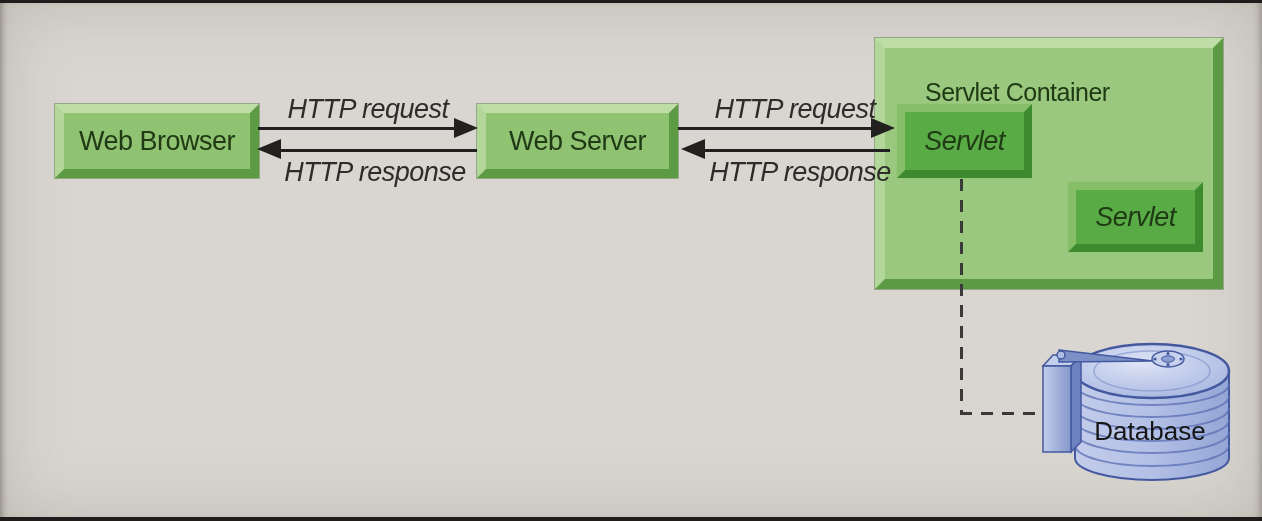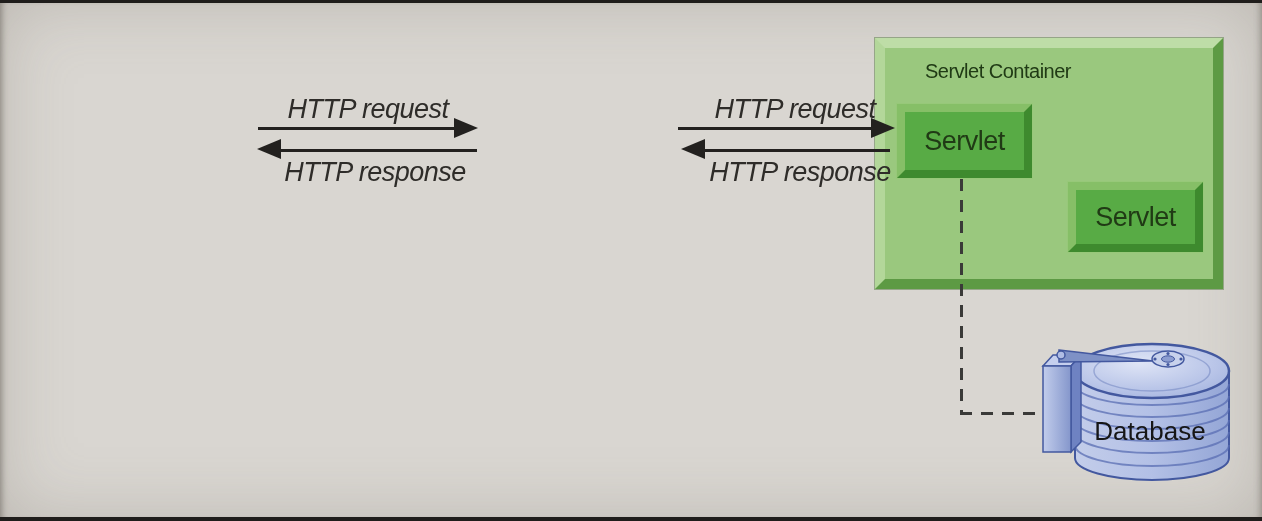--- a/index.html
+++ b/index.html
@@ -31,33 +31,33 @@
   .web-server{left:477px;top:104px;width:201px;height:74px;}
   .servlet-container{
     left:875px;top:38px;width:348px;height:251px;
     background:var(--container-fill,#9ac87e);
     border:10px solid;
     border-color:var(--box-bevel-light,#bedda7) var(--box-bevel-dark,#5d9a44)
                  var(--box-bevel-dark,#5d9a44) var(--box-bevel-light2,#b3d79a);
     display:block;
   }
   .container-title{
-    margin:12px 0 0 40px;font-size:20px;letter-spacing:-0.5px;
+    margin:30px 0 0 40px;font-size:25px;letter-spacing:-0.5px;
     color:var(--box-text,#203a15);
   }
   .servlet-box{
     background:var(--servlet-fill,#58ab45);
     border:8px solid;
     border-color:var(--servlet-bevel-light,#86bf67) var(--servlet-bevel-dark,#3e8a2e)
                  var(--servlet-bevel-dark,#3e8a2e) var(--servlet-bevel-light,#7cb95e);
     box-shadow:0 0 0 1px rgba(150,200,120,.8);
   }
   .servlet-1{left:12px;top:56px;width:135px;height:74px;}
   .servlet-2{left:183px;top:134px;width:135px;height:70px;}
-  .servlet-box.servlet-1,.servlet-box.servlet-2{position:absolute;}
+  .servlet-box.servlet-1,.servlet-box.servlet-2{position:absolute;font-style:italic;}
   
   .arrow-line{position:absolute;height:3px;background:var(--arrow,#23211f);}
   .arrow-head{position:absolute;width:0;height:0;border-top:10px solid transparent;border-bottom:10px solid transparent;}
   .head-right{border-left:24px solid var(--arrow,#23211f);}
   .head-left{border-right:24px solid var(--arrow,#23211f);}
   .arrow-label{
     position:absolute;font-size:27px;letter-spacing:-0.5px;
     color:var(--label-text,#2e2c29);text-align:center;white-space:nowrap;font-style:italic;
   }
   
@@ -68,21 +68,27 @@
   .v1{left:960px;top:179px;height:235px;}
   .h1{left:960px;top:412px;width:86px;}
   
   .database-wrap{position:absolute;left:1035px;top:328px;width:205px;height:160px;}
 </style>
 </head>
 <body>
 
 <div class="stage">
 
+  <div class="box3d box-mid web-browser">
+    <span>Web Browser</span>
+  </div>
 
+  <div class="box3d box-mid web-server">
+    <span>Web Server</span>
+  </div>
 
   <div class="box3d servlet-container">
     <div class="container-title">Servlet Container</div>
     <div class="box3d servlet-box servlet-1">
       <span>Servlet</span>
     </div>
     <div class="box3d servlet-box servlet-2">
       <span>Servlet</span>
     </div>
   </div>

